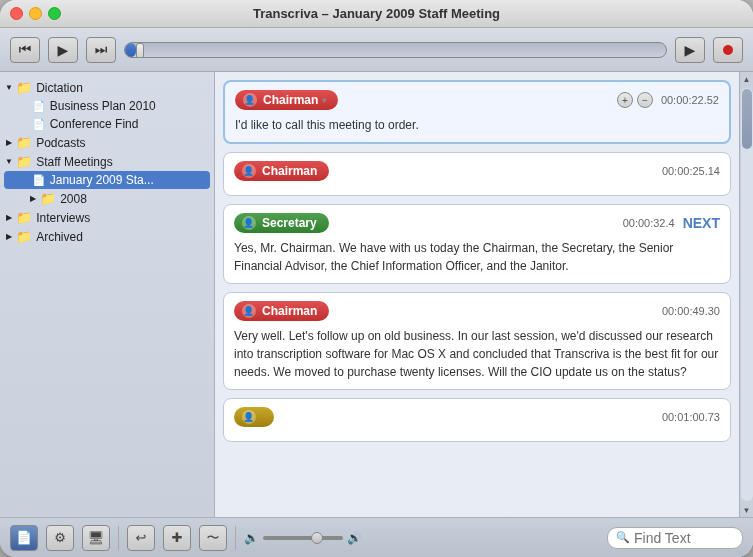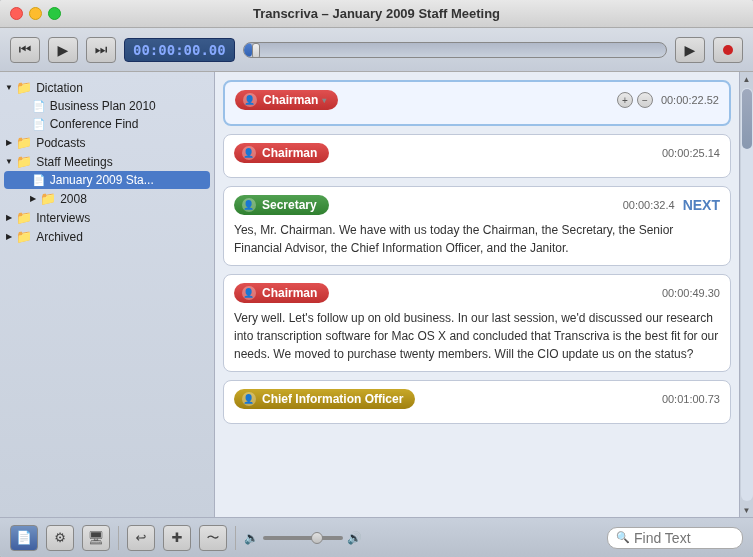--- a/index.html
+++ b/index.html
@@ -10,21 +10,21 @@
       width: 753px;
       height: 557px;
       overflow: hidden;
     }
 
     
     .window {
       width: 753px;
       height: 557px;
       background: #dde3eb;
-      border-radius: 2px;
+      border-radius: 16px;
       overflow: hidden;
       display: flex;
       flex-direction: column;
       box-shadow: 0 4px 20px rgba(0,0,0,0.5);
     }
 
     
     .titlebar {
       height: 28px;
       background: linear-gradient(to bottom, #e8e8e8, #d0d0d0);
@@ -399,21 +399,20 @@
   <div class="toolbar">
     <div class="transport-btn">
       <span>⏮</span>
     </div>
     <div class="transport-btn">
       <span>▶</span>
     </div>
     <div class="transport-btn">
       <span>⏭</span>
     </div>
-    <div class="timecode-display">00:00:00.00</div>
     <div class="progress-bar-container">
       <div class="progress-bar-fill"></div>
       <div class="progress-thumb"></div>
     </div>
     <div class="transport-btn">
       <span>▶</span>
     </div>
     <div class="record-btn">
       <div class="rec-dot"></div>
     </div>
@@ -479,20 +478,21 @@
             <div class="speaker-icon">👤</div>
             <span>Chairman</span>
             <span class="dropdown-arrow">▾</span>
           </div>
           <div class="card-controls">
             <div class="ctrl-btn">+</div>
             <div class="ctrl-btn">−</div>
           </div>
           <span class="timestamp">00:00:22.52</span>
         </div>
+        <div class="card-text">I'd like to call this meeting to order.</div>
       </div>
 
       <div class="transcript-card">
         <div class="card-header">
           <div class="speaker-badge red">
             <div class="speaker-icon">👤</div>
             <span>Chairman</span>
           </div>
           <span class="timestamp">00:00:25.14</span>
         </div>
@@ -511,28 +511,27 @@
       </div>
 
       <div class="transcript-card">
         <div class="card-header">
           <div class="speaker-badge red">
             <div class="speaker-icon">👤</div>
             <span>Chairman</span>
           </div>
           <span class="timestamp">00:00:49.30</span>
         </div>
-        <div class="card-text">Very well. Let's follow up on old business. In our last session, we'd discussed our research into transcription software for Mac OS X and concluded that Transcriva is the best fit for our needs. We moved to purchase twenty members. Will the CIO update us on the status?</div>
+        <div class="card-text">Very well. Let's follow up on old business. In our last session, we'd discussed our research into transcription software for Mac OS X and concluded that Transcriva is the best fit for our needs. We moved to purchase twenty licenses. Will the CIO update us on the status?</div>
       </div>
 
       <div class="transcript-card">
         <div class="card-header">
           <div class="speaker-badge yellow">
             <div class="speaker-icon">👤</div>
-            <span>Chief Information Officer</span>
           </div>
           <span class="timestamp">00:01:00.73</span>
         </div>
         <div class="card-text"></div>
       </div>
     </div>
 
     <div class="scrollbar">
       <div class="scroll-arrow">▲</div>
       <div class="scroll-track">

